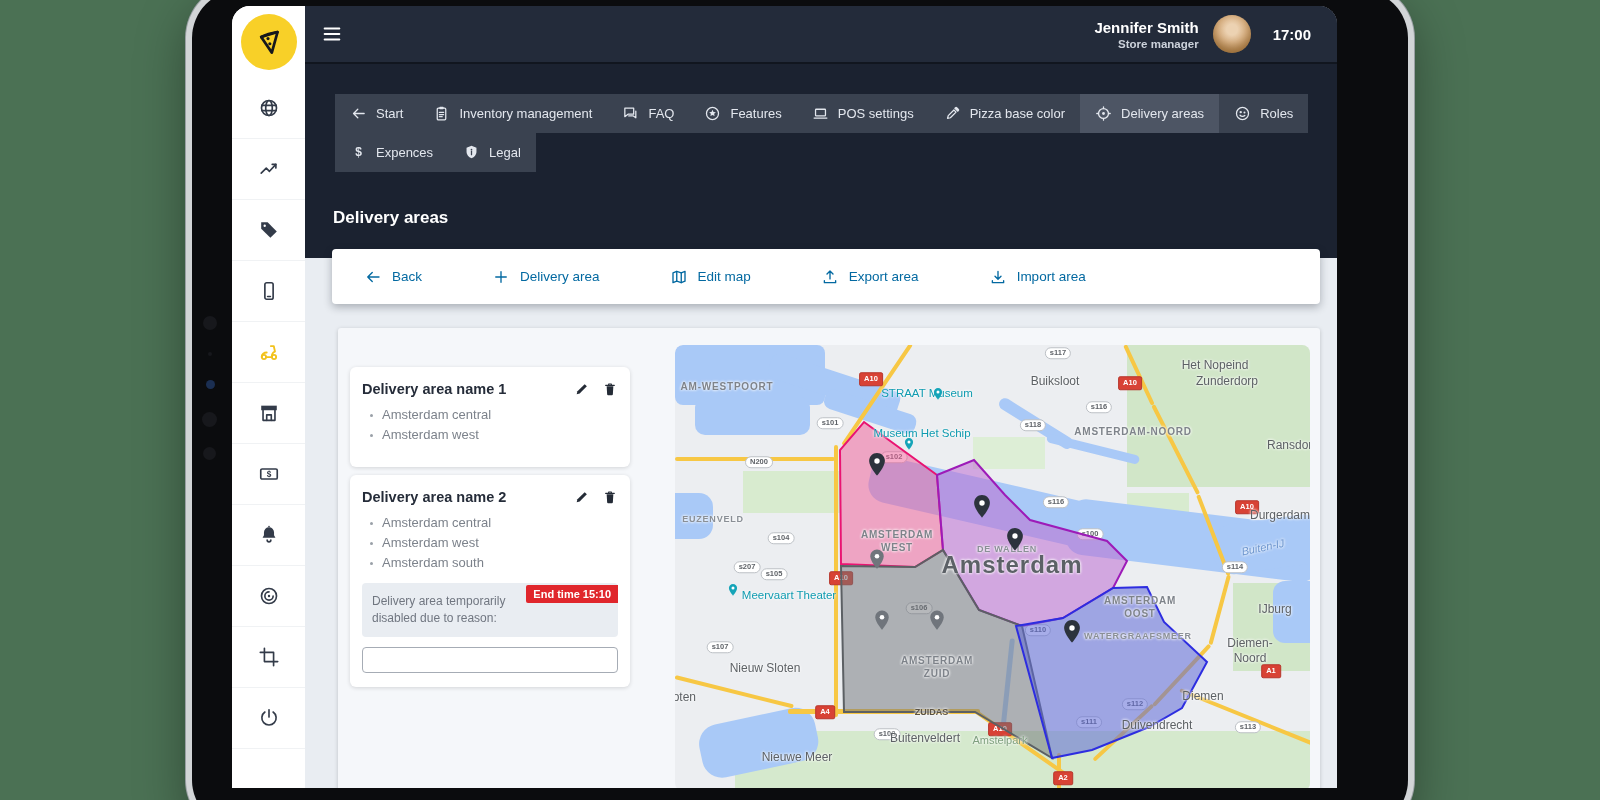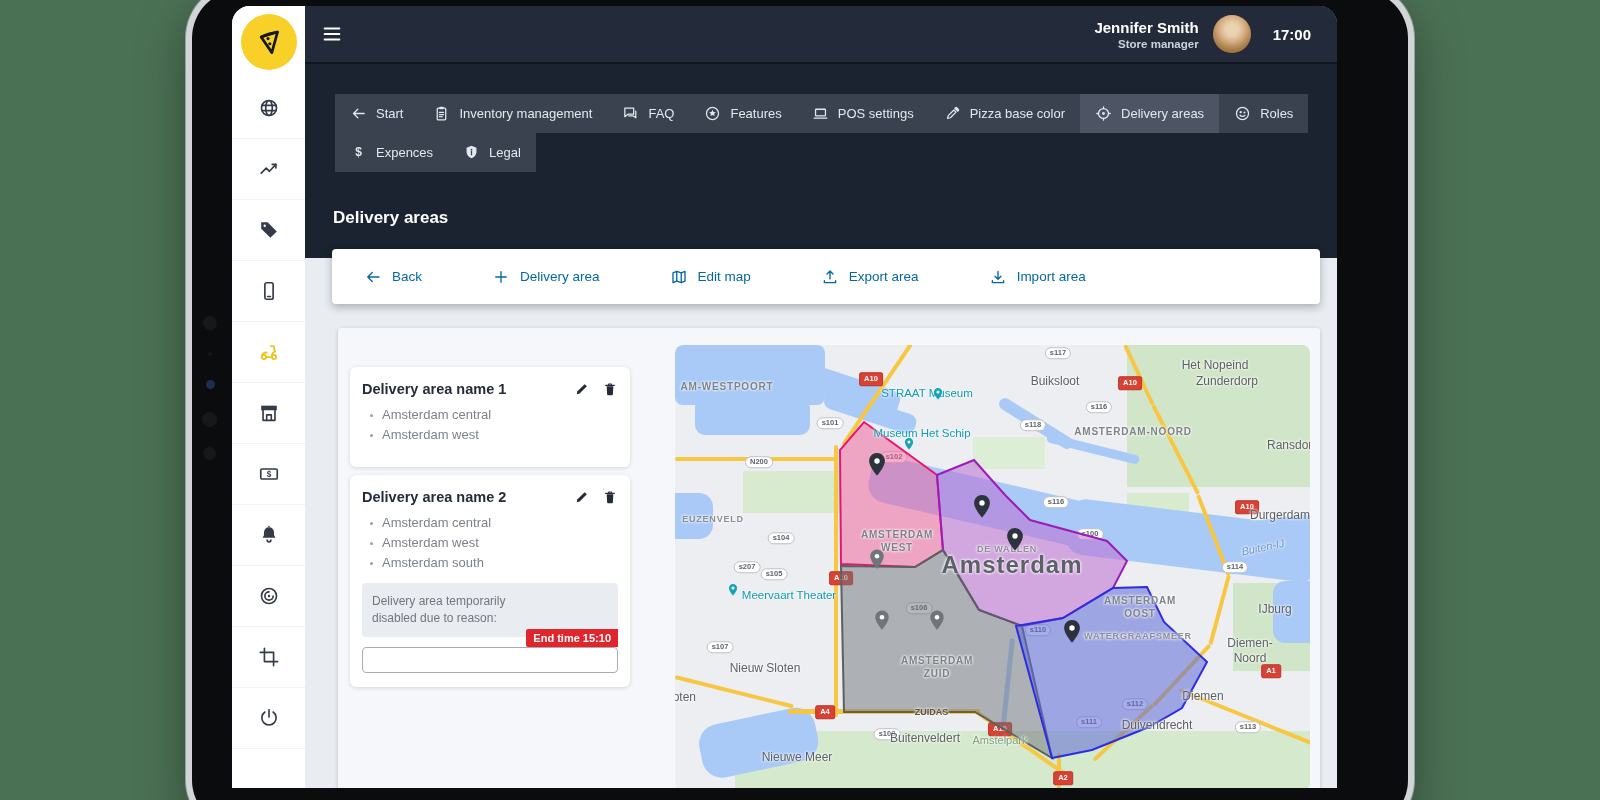--- a/index.html
+++ b/index.html
@@ -62,21 +62,21 @@
   .area-head{display:flex;align-items:center;}
   .area-name{font-size:14.5px;font-weight:700;color:#252c39;flex:1;}
   .icon-btn{background:none;border:none;padding:0;margin-left:12px;color:#242b36;cursor:pointer;display:flex;}
   .icon-btn svg{width:16px;height:16px;}
   .loc-list{margin:8px 0 10px 8px;}
   .loc{font-size:13px;color:#7c828b;line-height:20px;padding-left:12px;position:relative;}
   .loc::before{content:"";position:absolute;left:0;top:9px;width:3px;height:3px;border-radius:50%;background:#9aa0a8;}
   .area-btn{width:100%;height:26px;background:#fff;border:1px solid #a6acb5;border-radius:4px;font-size:11px;font-weight:700;letter-spacing:.8px;color:#30394a;cursor:pointer;font-family:inherit;}
   .notice{position:relative;background:#e9edf2;border-radius:4px;padding:10px 10px 10px;margin:2px 0 10px;}
   .notice-title{font-size:12px;color:#707680;line-height:1.4;width:58%;}
-  .notice-badge{position:absolute;right:0;top:2px;background:#e0262c;color:#fff;font-size:11px;font-weight:700;padding:3px 7px;border-radius:2px 0 0 2px;margin-top:44px;}
+  .notice-badge{position:absolute;right:0;top:2px;background:#e0262c;color:#fff;font-size:11px;font-weight:700;padding:3px 7px;border-radius:2px 0 0 2px;}
   .notice-body{font-size:12px;color:#707680;line-height:1.45;margin-top:8px;}
 
   
   .map{position:absolute;left:337px;top:17px;width:635px;height:446px;background:#eceef1;border-radius:8px;overflow:hidden;}
   .map .d{position:absolute;transform-origin:0 50%;}
   .park{background:#d1e6c8;z-index:1;}
   .water{background:#a9c9f7;z-index:2;}
   .road{background:#f7c744;height:4px;border-radius:2px;z-index:3;}
   .mbadge{position:absolute;z-index:4;transform:translate(-50%,-50%);background:#fff;border:1px solid #bdc1c6;border-radius:7px;color:#5f6368;font-size:7.5px;font-weight:700;padding:1px 4px;line-height:1;white-space:nowrap;}
   .mbadge.red{background:#d84235;border-color:#b7352b;color:#fff;border-radius:2px;padding:2px 4px;}

